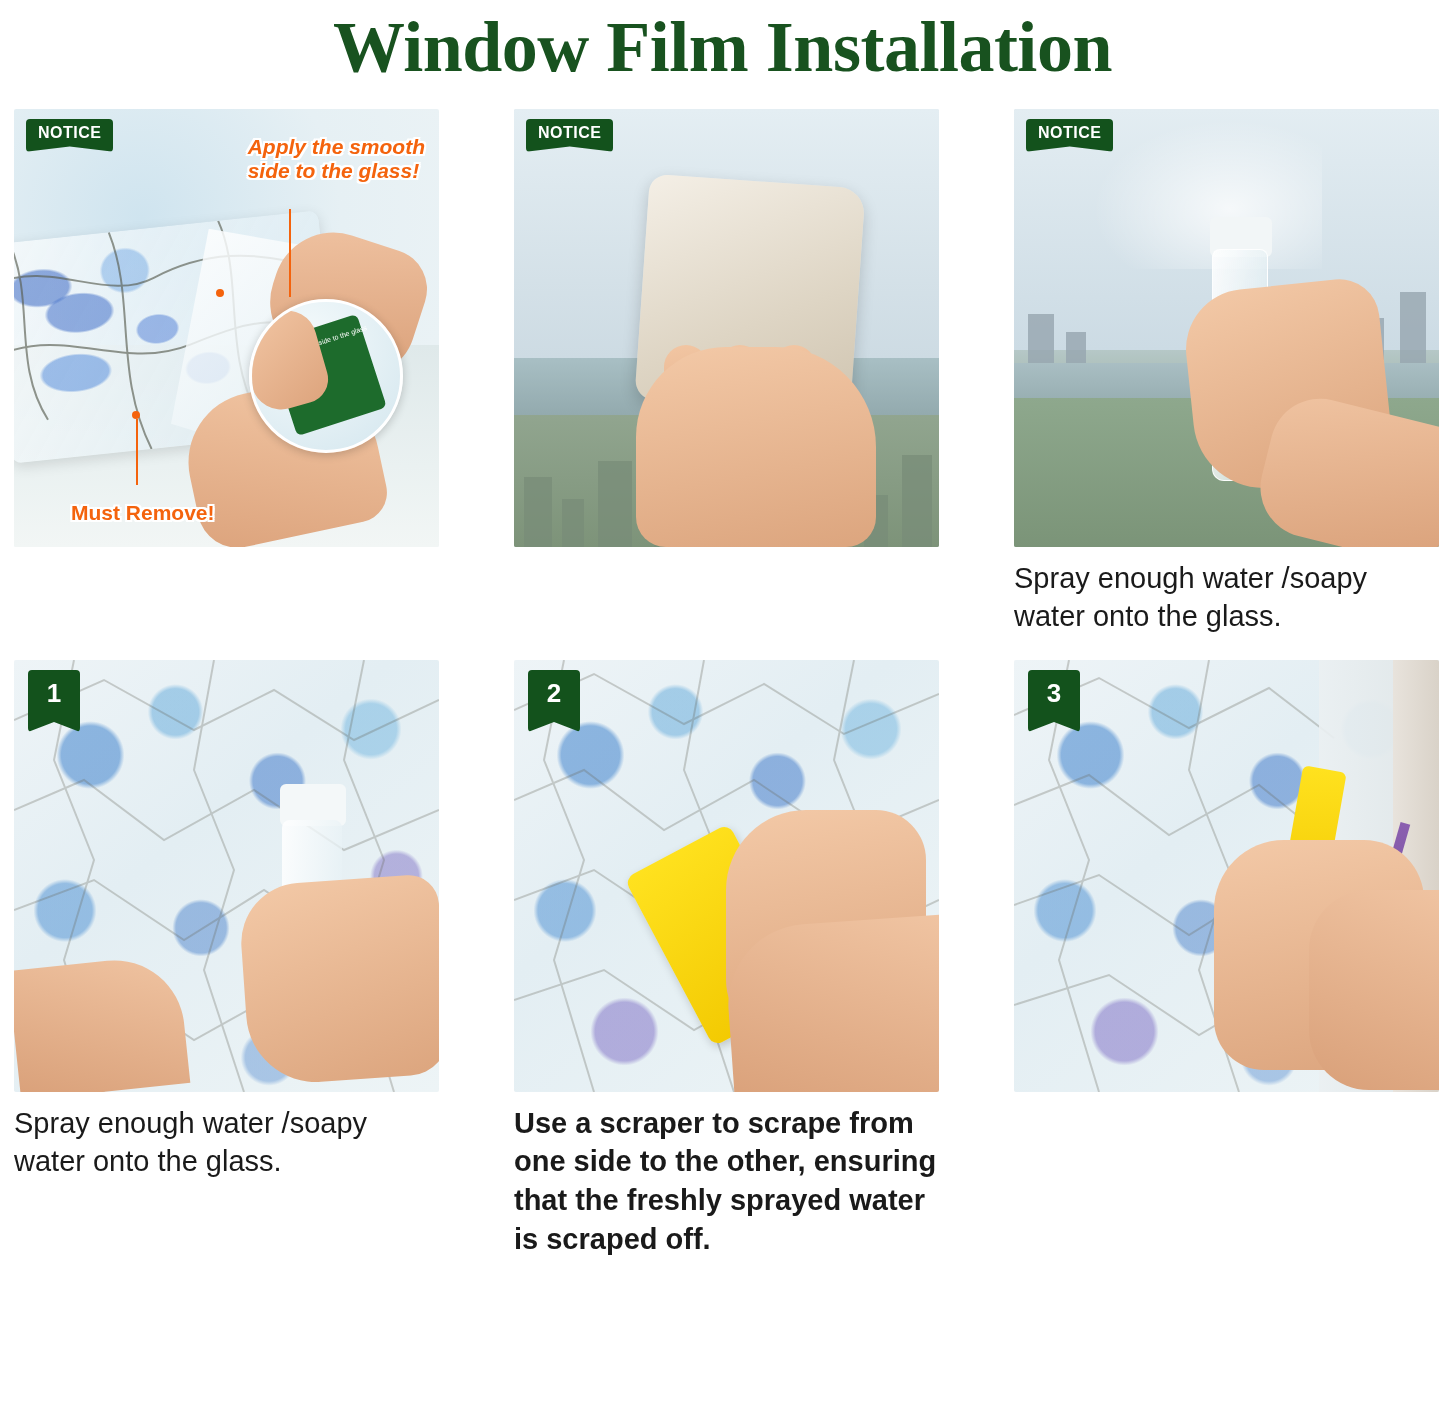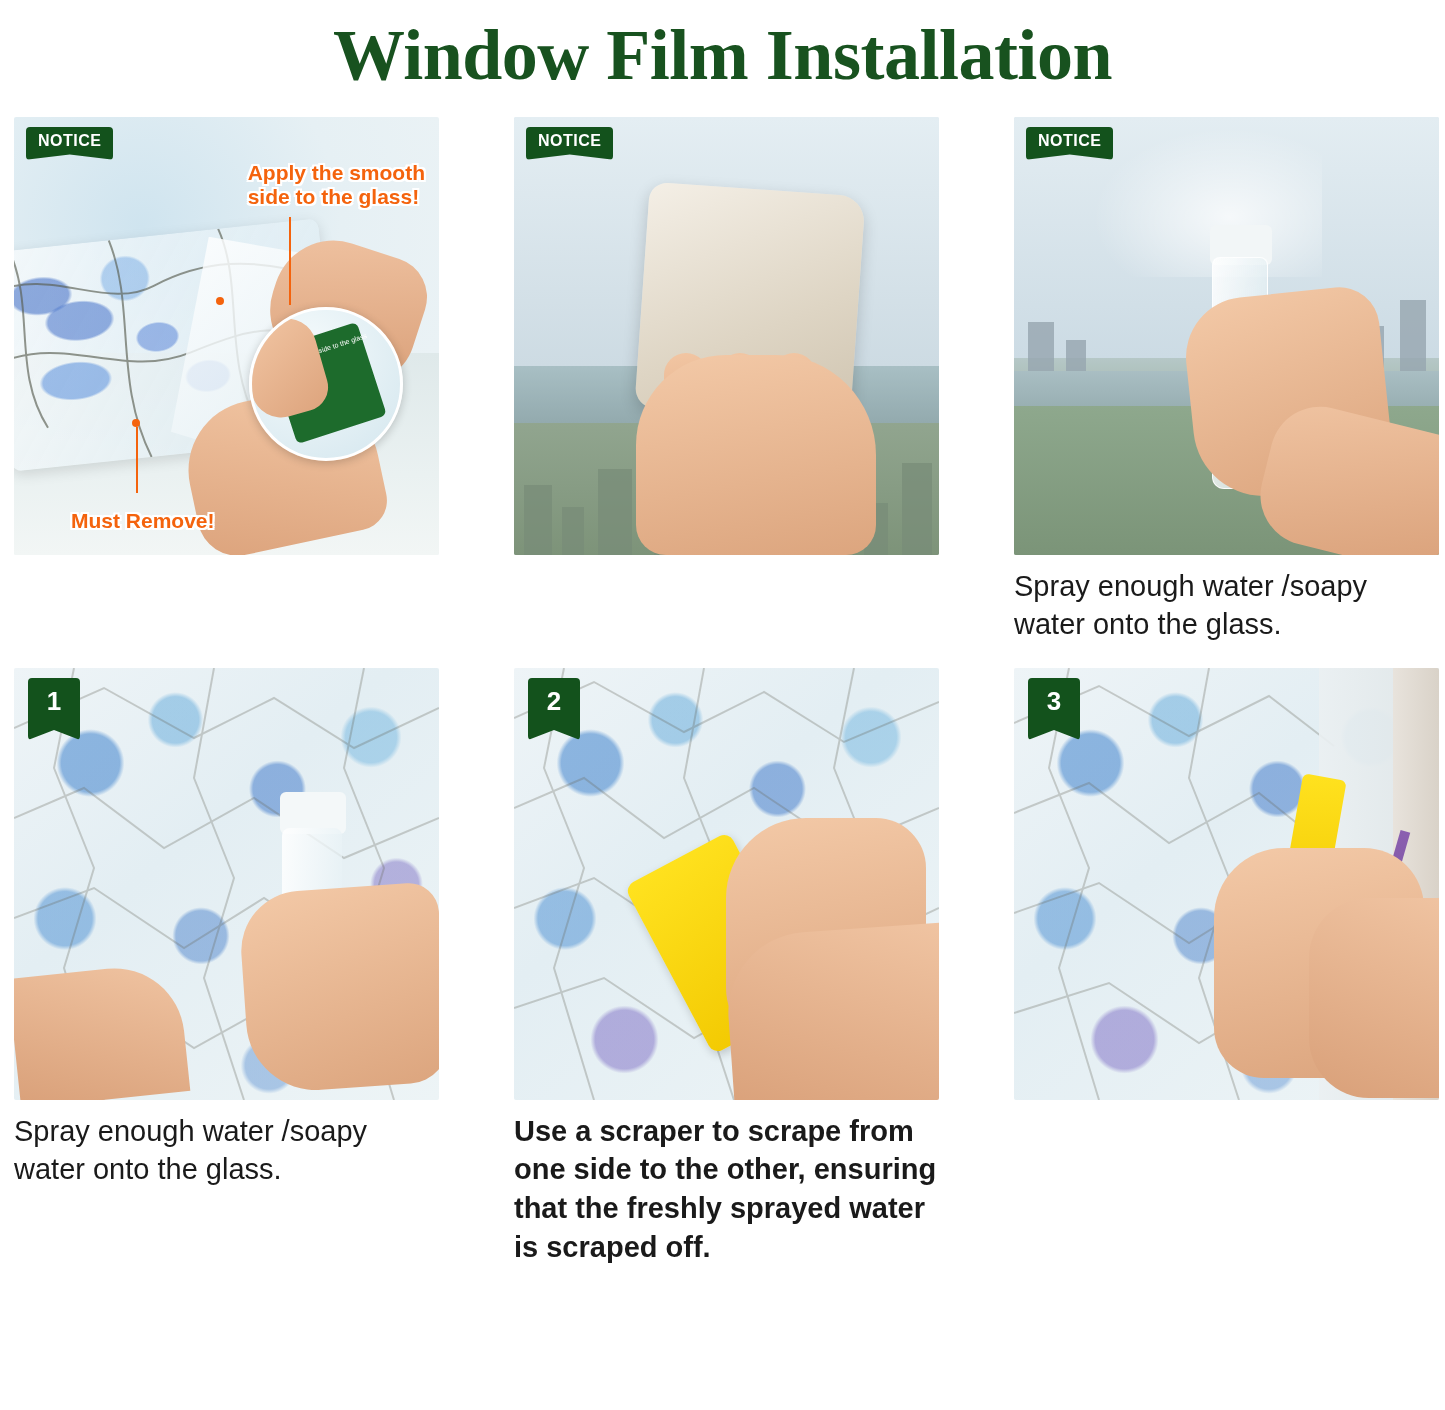--- a/index.html
+++ b/index.html
@@ -20,21 +20,21 @@
     background: #ffffff;
   }
   .title {
     text-align: center;
     font-family: "Liberation Serif", serif;
     font-weight: bold;
     font-size: 72px;
     color: #18521f;
     letter-spacing: -0.5px;
     margin: 0;
-    padding-top: 14px;
+    padding-top: 6px;
     line-height: 1.15;
   }
 
   .grid {
     display: grid;
     grid-template-columns: 425px 425px 425px;
     column-gap: 75px;
     padding: 0 14px;
     margin-top: 20px;
   }
@@ -175,21 +175,21 @@
     position: absolute;
     color: #f4630d;
     font-weight: bold;
     font-size: 21px;
     line-height: 1.14;
     text-shadow:
       -2px -2px 0 #fff, 2px -2px 0 #fff, -2px 2px 0 #fff, 2px 2px 0 #fff,
       0 -2px 0 #fff, 0 2px 0 #fff, -2px 0 0 #fff, 2px 0 0 #fff;
     z-index: 6;
   }
-  .cb-apply { right: 14px; top: 44px; text-align: left; }
+  .cb-apply { right: 14px; top: 26px; text-align: left; font-style: italic; }
   .cb-must { left: 36px; bottom: 22px; padding-left: 21px; }
   .leader {
     position: absolute;
     border-left: 2px solid #f4630d;
     z-index: 6;
   }
   .dot {
     position: absolute; width: 8px; height: 8px; border-radius: 50%;
     background: #f4630d; z-index: 6;
   }

